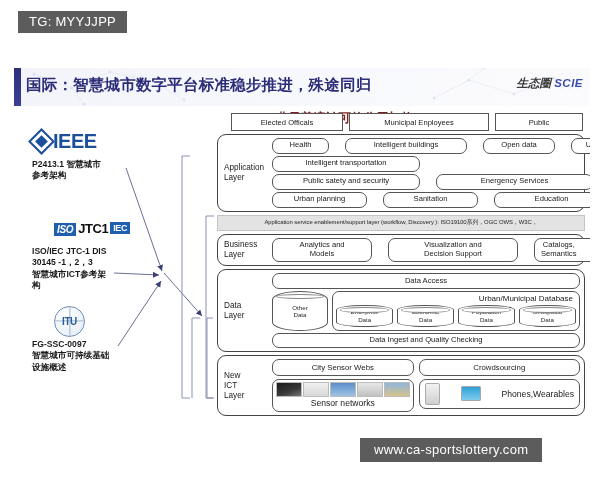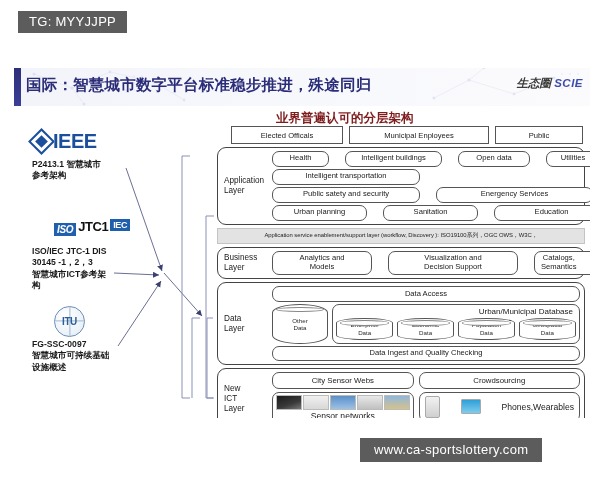--- a/index.html
+++ b/index.html
@@ -79,21 +79,21 @@
     width: 19px; height: 19px; transform: rotate(45deg);
     border: 2.4px solid #1b4f9c; position: relative; background: #fff;
   }
   .ieee-dia::after {
     content:""; position:absolute; left:3px; top:3px; right:3px; bottom:3px;
     background:#1b4f9c;
   }
   .ieee-txt { font-size: 20px; font-weight: bold; color: #1b4f9c; letter-spacing: -.5px; }
 
   
-  .iso-wrap { display: flex; align-items: flex-start; gap: 2px; }
+  .iso-wrap { display: flex; align-items: center; gap: 2px; }
   .iso-badge {
     background:#1f5fae; color:#fff; font-size:10px; font-weight:bold;
     padding:1px 3px; font-style: italic; letter-spacing:-.3px;
   }
   .jtc-txt { font-size: 13px; font-weight: bold; color:#111; letter-spacing:-.5px; }
   .iec-badge {
     background:#1f5fae; color:#fff; font-size:9px; font-weight:bold;
     padding:1px 3px; letter-spacing:-.3px;
   }
 
@@ -115,21 +115,21 @@
   }
   .itu-txt {
     position:relative; z-index:2; font-size:10px; font-weight:bold;
     color:#2b5d96; letter-spacing:-.4px;
   }
 
   
   #connectors { position: absolute; left: 0; top: 0; width: 576px; height: 350px; pointer-events:none; }
 
   
-  #arch { position: absolute; left: 203px; top: 58px; width: 368px; }
+  #arch { position: absolute; left: 203px; top: 45px; width: 368px; }
 
   .stake-row { display: flex; gap: 6px; margin-left: 14px; margin-bottom: 3px; }
   .stake {
     border: 1.1px solid #555; background:#fff;
     font-size: 7.6px; color:#1a1a1a; text-align:center;
     padding: 3.5px 4px; white-space: nowrap;
   }
   #stake-elected { width: 112px; }
   #stake-municipal { width: 140px; }
   #stake-public { width: 88px; }
@@ -149,21 +149,21 @@
   .pill {
     border: 1.1px solid #555; border-radius: 7px; background:#fff;
     font-size: 7.6px; color:#1a1a1a; text-align:center;
     padding: 2.4px 3px; white-space: nowrap;
     display:flex; align-items:center; justify-content:center;
     line-height:1.18;
   }
   .pill.two { white-space: pre-line; }
 
   
-  .a1 { width: 57px; } .a2 { width: 97px; } .a3 { width: 72px; } .a4 { width: 54px; }
+  .a1 { width: 57px; } .a2 { width: 122px; } .a3 { width: 72px; } .a4 { width: 54px; }
   .b1 { width: 148px; } .b2 { width: 157px; }
   .c1 { width: 148px; } .c2 { width: 157px; }
   .d1 { width: 95px; } .d2 { width: 95px; } .d3 { width: 115px; }
 
   
   #support-bar {
     background:#e3e3e3; border:1px solid #c4c4c4;
     font-size: 5.9px; color:#222; text-align:center;
     padding: 2.6px 4px; margin: 1px 0 3px 0; white-space: nowrap;
     letter-spacing: -.05px;

